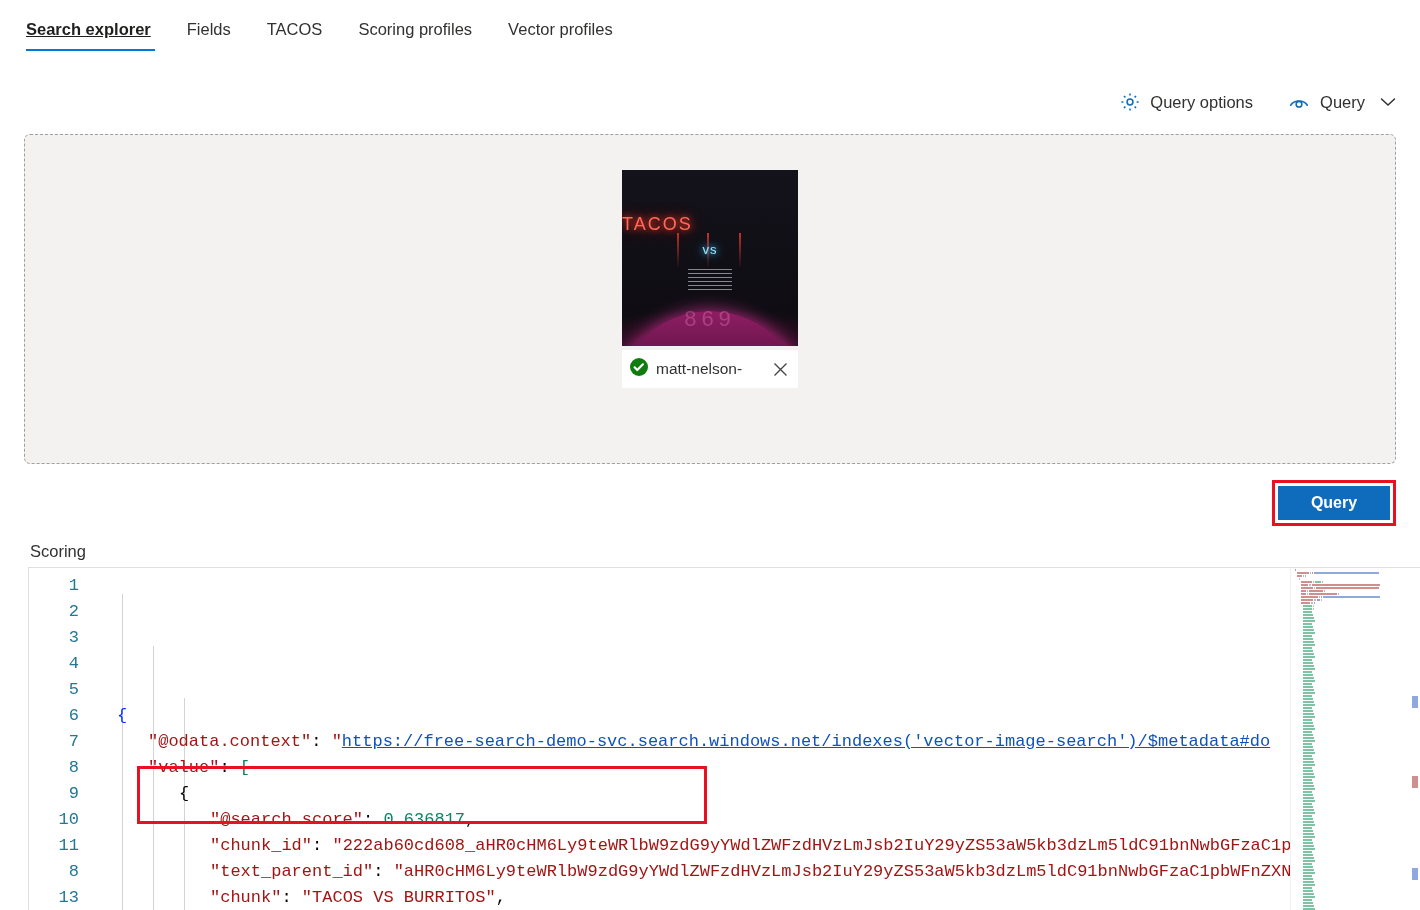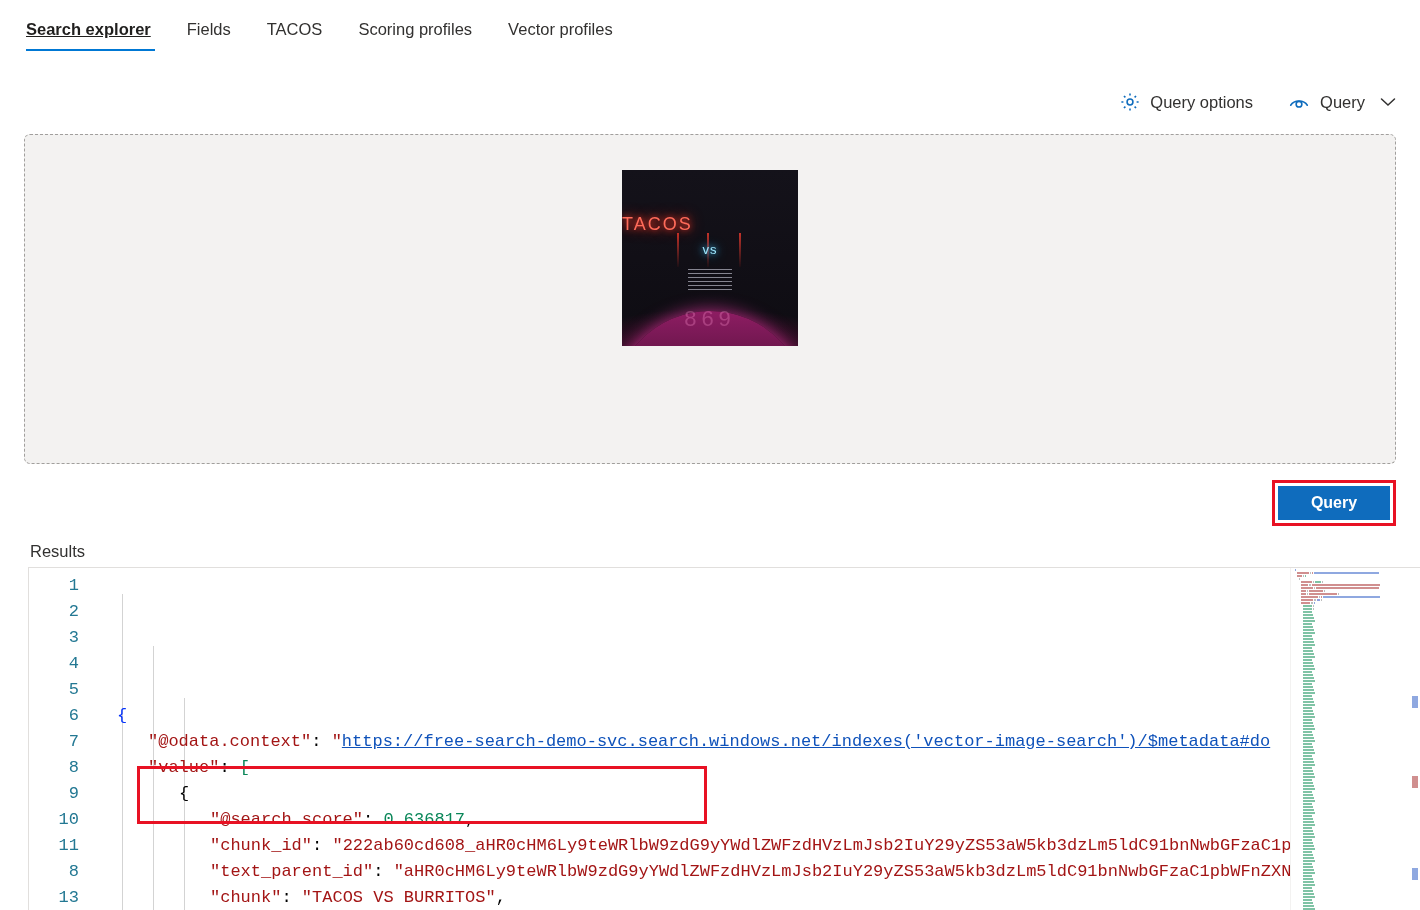--- a/index.html
+++ b/index.html
@@ -329,30 +329,44 @@
     <div class="neon-stairs"></div>
     <div class="neon-poles">
         <i></i>
         <i></i>
         <i></i>
       </div>
     <div class="neon-tacos">TACOS</div>
     <div class="neon-vs">vs</div>
   </div>
 
+  <div class="chip">
+    <span>
+      <svg width="20" height="20" viewBox="0 0 20 20">
+        <circle cx="10" cy="10" r="9" fill="#107c10"></circle>
+        <path d="M5.6 10.3l2.7 2.8 5.6-5.8" fill="none" stroke="#ffffff" stroke-width="2.1" stroke-linecap="round" stroke-linejoin="round"></path>
+      </svg>
+    </span>
+    <span class="chip-name">matt-nelson-</span>
+    <span class="chip-x">
+      <svg width="15" height="15" viewBox="0 0 15 15" fill="none" stroke="#484644" stroke-width="1.4">
+        <path d="M1.5 1.5l12 12M13.5 1.5l-12 12"></path>
+      </svg>
+    </span>
+  </div>
 
 </div>
 
 <div class="searchrow">
   <div class="searchbtn-wrap">
     <button class="searchbtn">Query</button>
   </div>
 </div>
 
-<div class="results-label">Results</div>
+<div class="results-label">Scoring</div>
 
 <div class="editor">
   <div class="gutter">
       <div>1</div>
       <div>2</div>
       <div>3</div>
       <div>4</div>
       <div>5</div>
       <div>6</div>
       <div>7</div>

